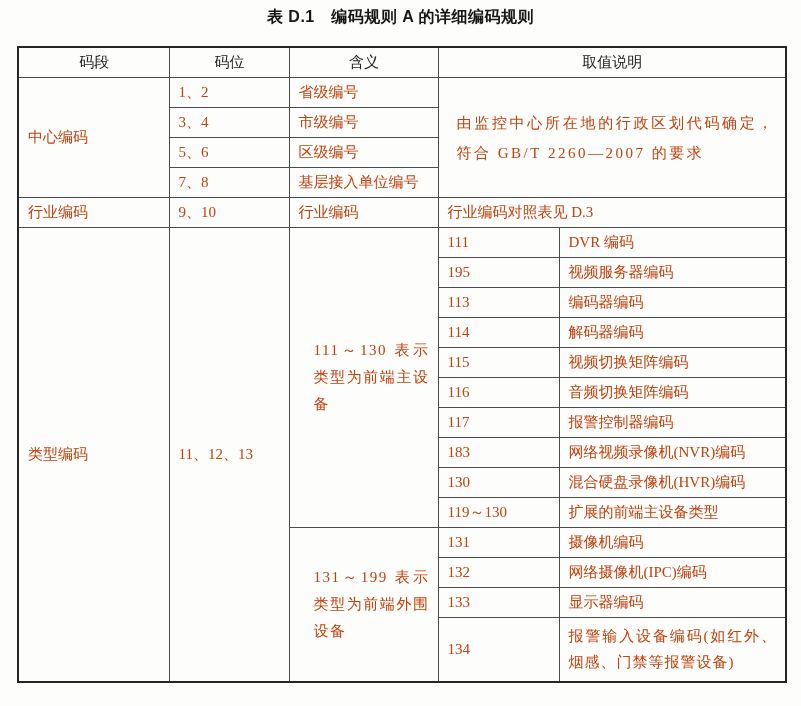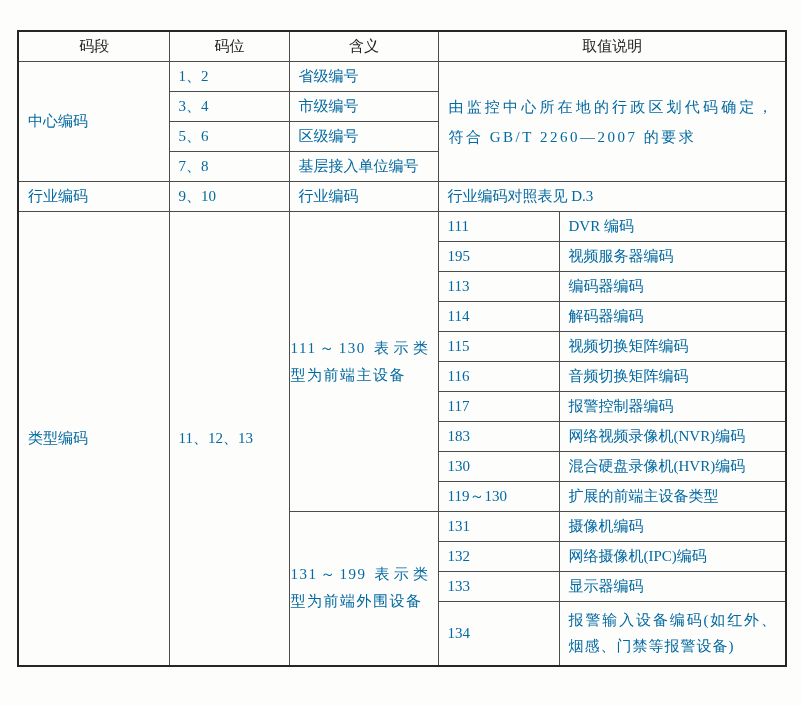--- a/index.html
+++ b/index.html
@@ -14,65 +14,66 @@
 
   .doc-title {
     position: absolute; top: 7px; left: 0; width: 100%;
     text-align: center;
     font-family: "Liberation Sans", "DejaVu Sans", sans-serif;
     font-weight: bold; font-size: 16px; color: #161616;
     letter-spacing: 0.5px;
   }
 
   table.rule-table {
-    position: absolute; left: 17px; top: 30px;
+    position: absolute; left: 17px; top: 46px;
     width: 768px;
     border-collapse: collapse; table-layout: fixed;
     border: 2px solid #262626;
     font-size: 15px;
   }
   .rule-table th, .rule-table td {
     border: 1px solid #4c4c4c;
     padding: 0 8px 0 9px;
     vertical-align: middle;
     overflow: hidden;
     line-height: 1.35;
   }
   .rule-table th {
     font-weight: normal; text-align: center;
     height: 29px; color: #222;
   }
-  .rule-table td { text-align: left; color: #0369a1; }
+  .rule-table td { text-align: left; color: #c2410c; }
   tr.r30 { height: 30px; }
   tr.r64 { height: 64px; }
 
   td.value-merged {
     letter-spacing: 2.5px;
     line-height: 30px;
-    padding-left: 10px; padding-right: 10px;
+    padding-left: 18px; padding-right: 10px;
     text-align: justify;
   }
   td.group-meaning {
     letter-spacing: 1.5px;
     line-height: 27px;
     text-align: justify;
-    padding-left: 1px; padding-right: 8px;
+    padding-left: 24px; padding-right: 8px;
   }
   td.desc-wrap {
     line-height: 26px;
     letter-spacing: 1px;
     text-align: justify;
     padding-right: 8px;
   }
 </style>
 </head>
 <body>
 
 <div class="page">
 
+  <div class="doc-title">表 D.1　编码规则 A 的详细编码规则</div>
 
   <table class="rule-table">
     <colgroup>
       <col style="width:151px">
         <col style="width:120px">
         <col style="width:149px">
         <col style="width:121px">
         <col style="width:227px">
     </colgroup>
     <thead>

